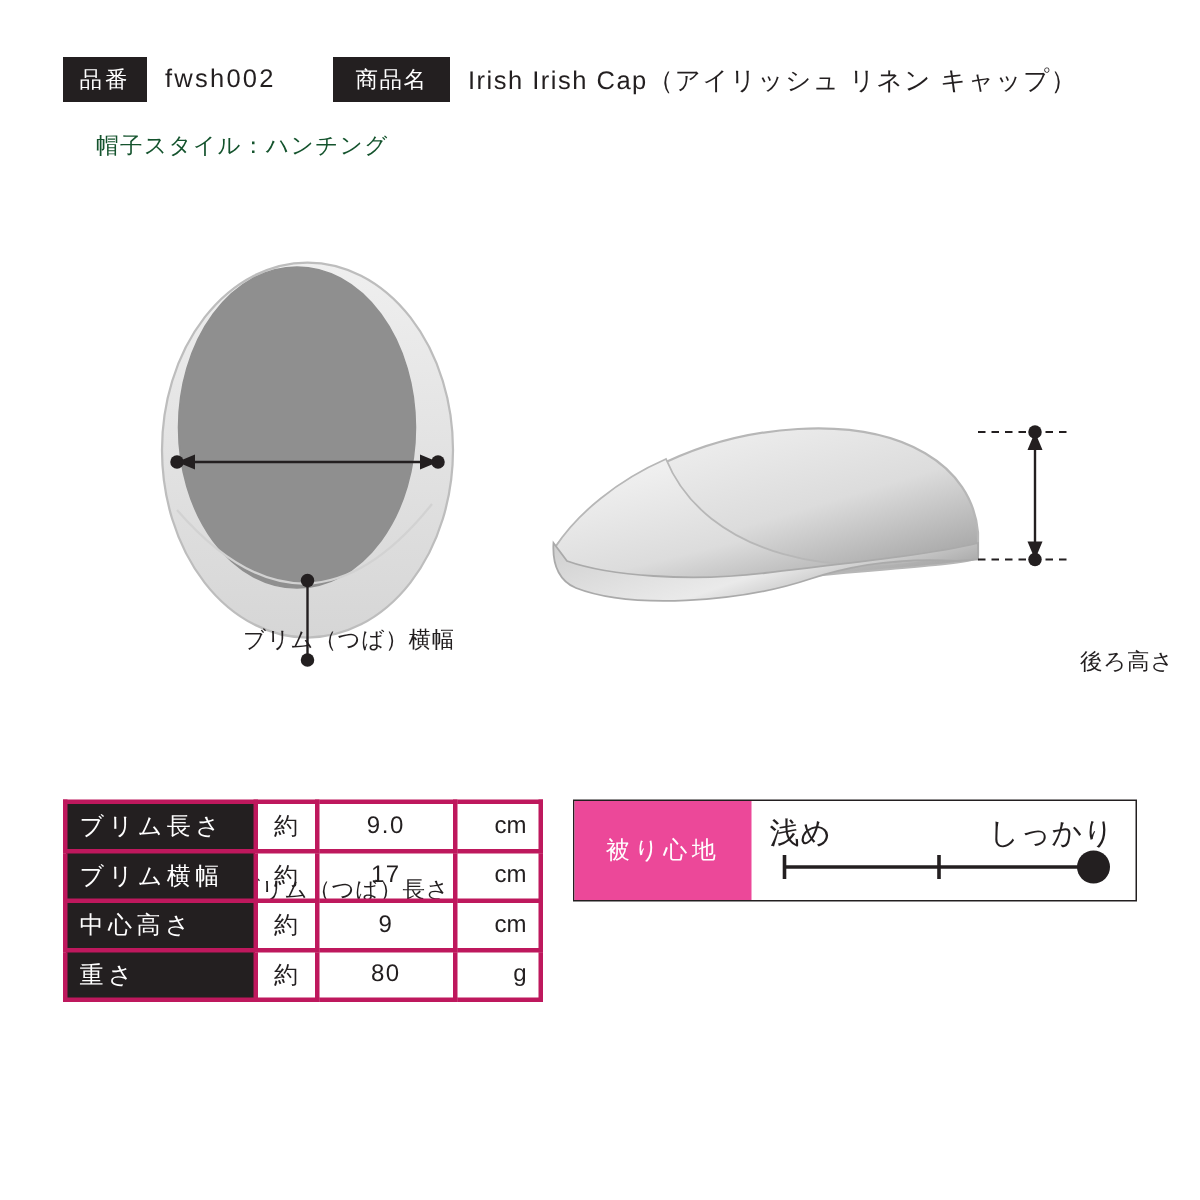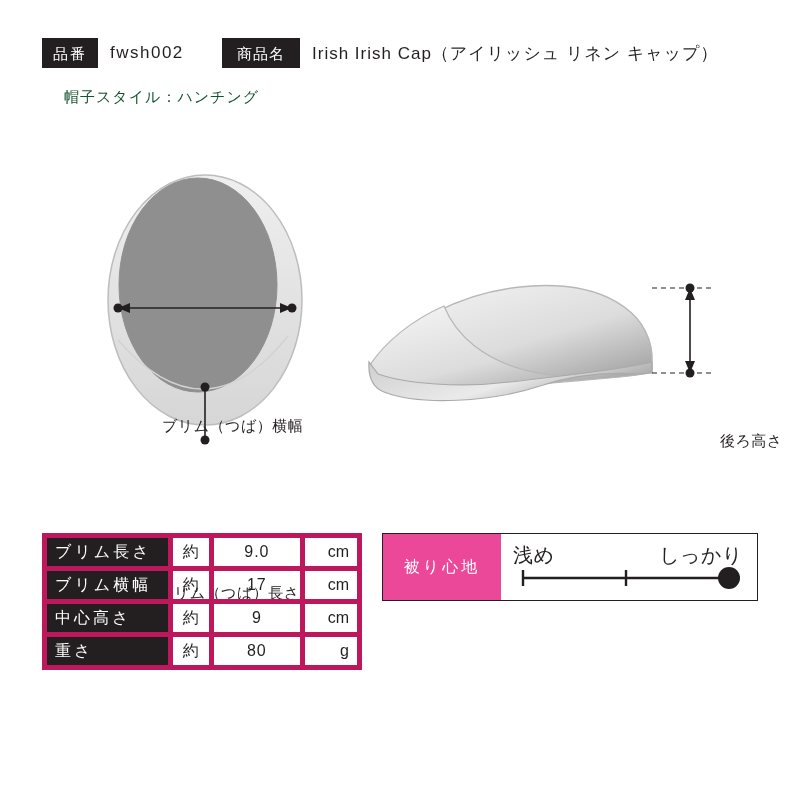--- a/index.html
+++ b/index.html
@@ -78,21 +78,21 @@
   #back-height-label { left: 680px; top: 292px; }
 
   
   .spec-table {
     position: absolute;
     left: 42px; top: 533px;
     width: 320px;
     border-collapse: collapse;
   }
   .spec-table td {
-    border: 5px solid #be185d;
+    border: 3px solid #be185d;
     height: 33px;
     font-size: 16px;
     padding: 0 8px;
   }
   .spec-key {
     background: #231f20;
     color: #ffffff;
     width: 124px;
     text-align: justify;
     letter-spacing: 3px;

